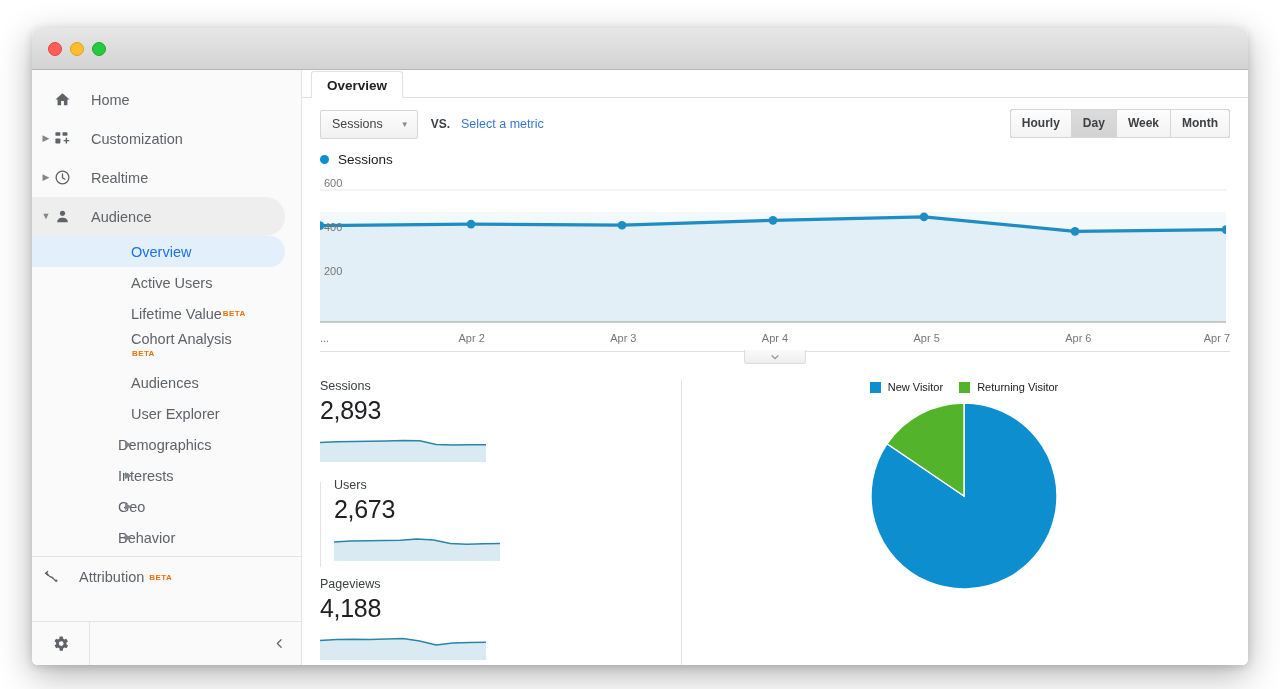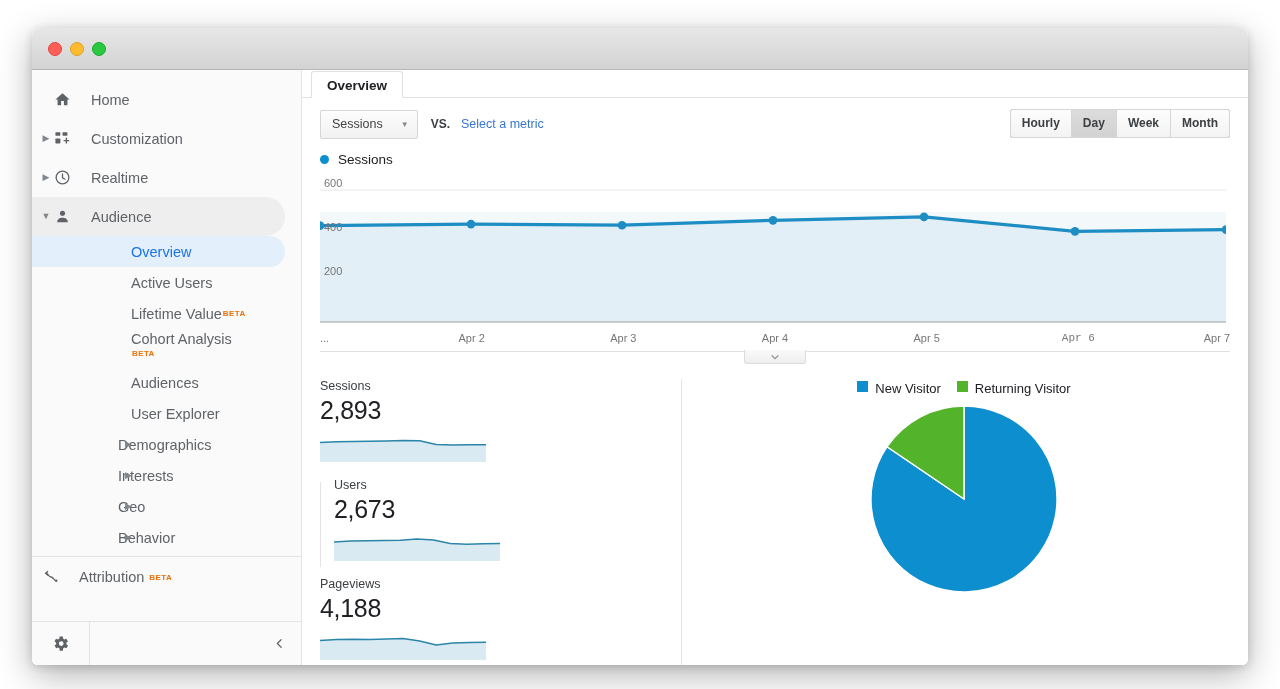--- a/index.html
+++ b/index.html
@@ -356,21 +356,21 @@
   .pie-col {
     flex: 1 1 auto;
     position: relative;
     padding-left: 16px;
   }
   .pie-legend {
     display: flex; align-items: center; justify-content: center;
     gap: 16px;
     margin-top: 2px;
   }
-  .pl-item { display: flex; align-items: flex-start; font-size: 13px; color: #202124; }
+  .pl-item { display: flex; align-items: flex-end; font-size: 11px; color: #202124; }
   .pl-sw { width: 11px; height: 11px; margin-right: 7px; }
   .pie-holder {
     position: relative;
     display: flex; justify-content: center;
     margin-top: 8px;
   }
   .pie-label {
     position: absolute;
     font-size: 9px;
     color: #ffffff;
@@ -557,21 +557,21 @@
               <text x="4" y="10" font-size="11" fill="#767676" font-family="&quot;Liberation Sans&quot;, sans-serif">600</text>
               <line x1="0" x2="906" y1="145" y2="145" stroke="#9e9e9e" stroke-width="1.2"></line>
             </svg>
       </div>
       <div class="xaxis" id="xAxis">
             <span style="left: 0%; transform: none;">...</span>
             <span style="left: 16.6667%;">Apr 2</span>
             <span style="left: 33.3333%;">Apr 3</span>
             <span style="left: 50%;">Apr 4</span>
             <span style="left: 66.6667%;">Apr 5</span>
-            <span style="left: 83.3333%; font-family: Liberation Mono, monospace;">Apr 6</span>
+            <span style="left: 83.3333%;">Apr 6</span>
             <span style="left: 100%; transform: translateX(-100%);">Apr 7</span>
           </div>
 
       <div class="expander-row">
         <div class="line"></div>
         <div class="expander">
           <svg width="10" height="10" viewBox="0 0 24 24" fill="none" stroke="currentColor" stroke-width="3.2" stroke-linecap="round" stroke-linejoin="round">
                 <polyline points="5 9 12 16 19 9"></polyline>
               </svg>
         </div>

